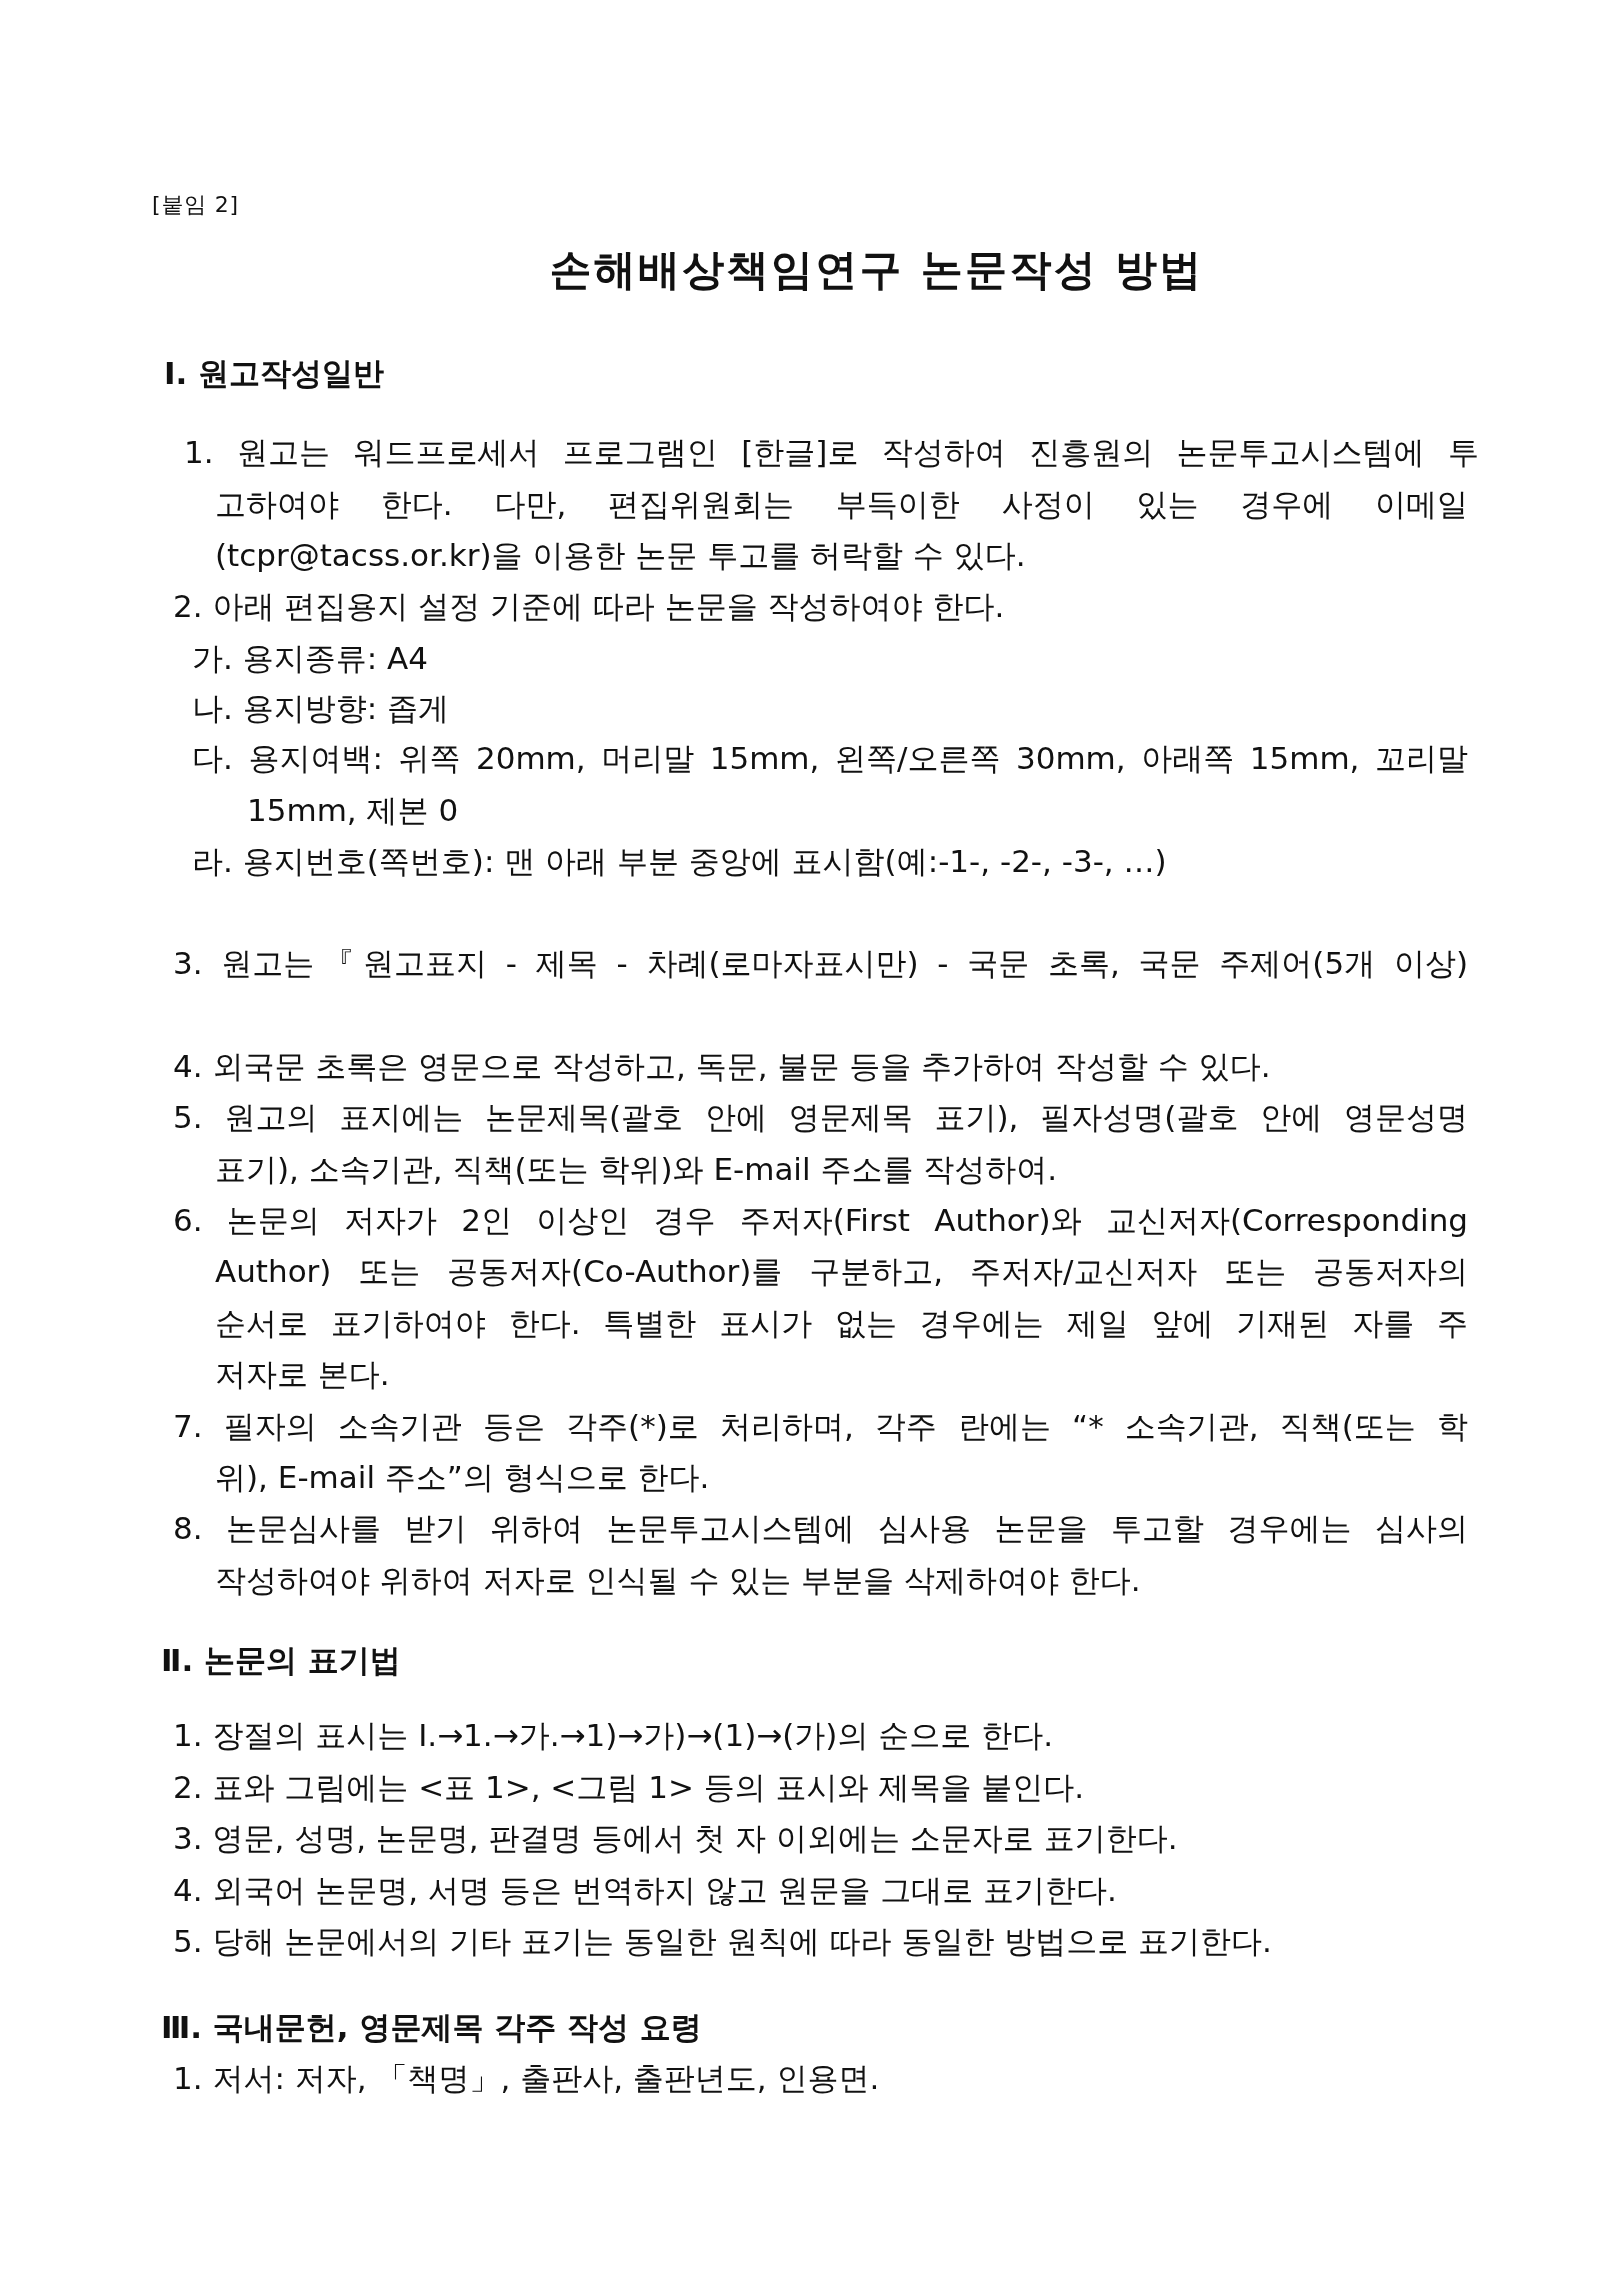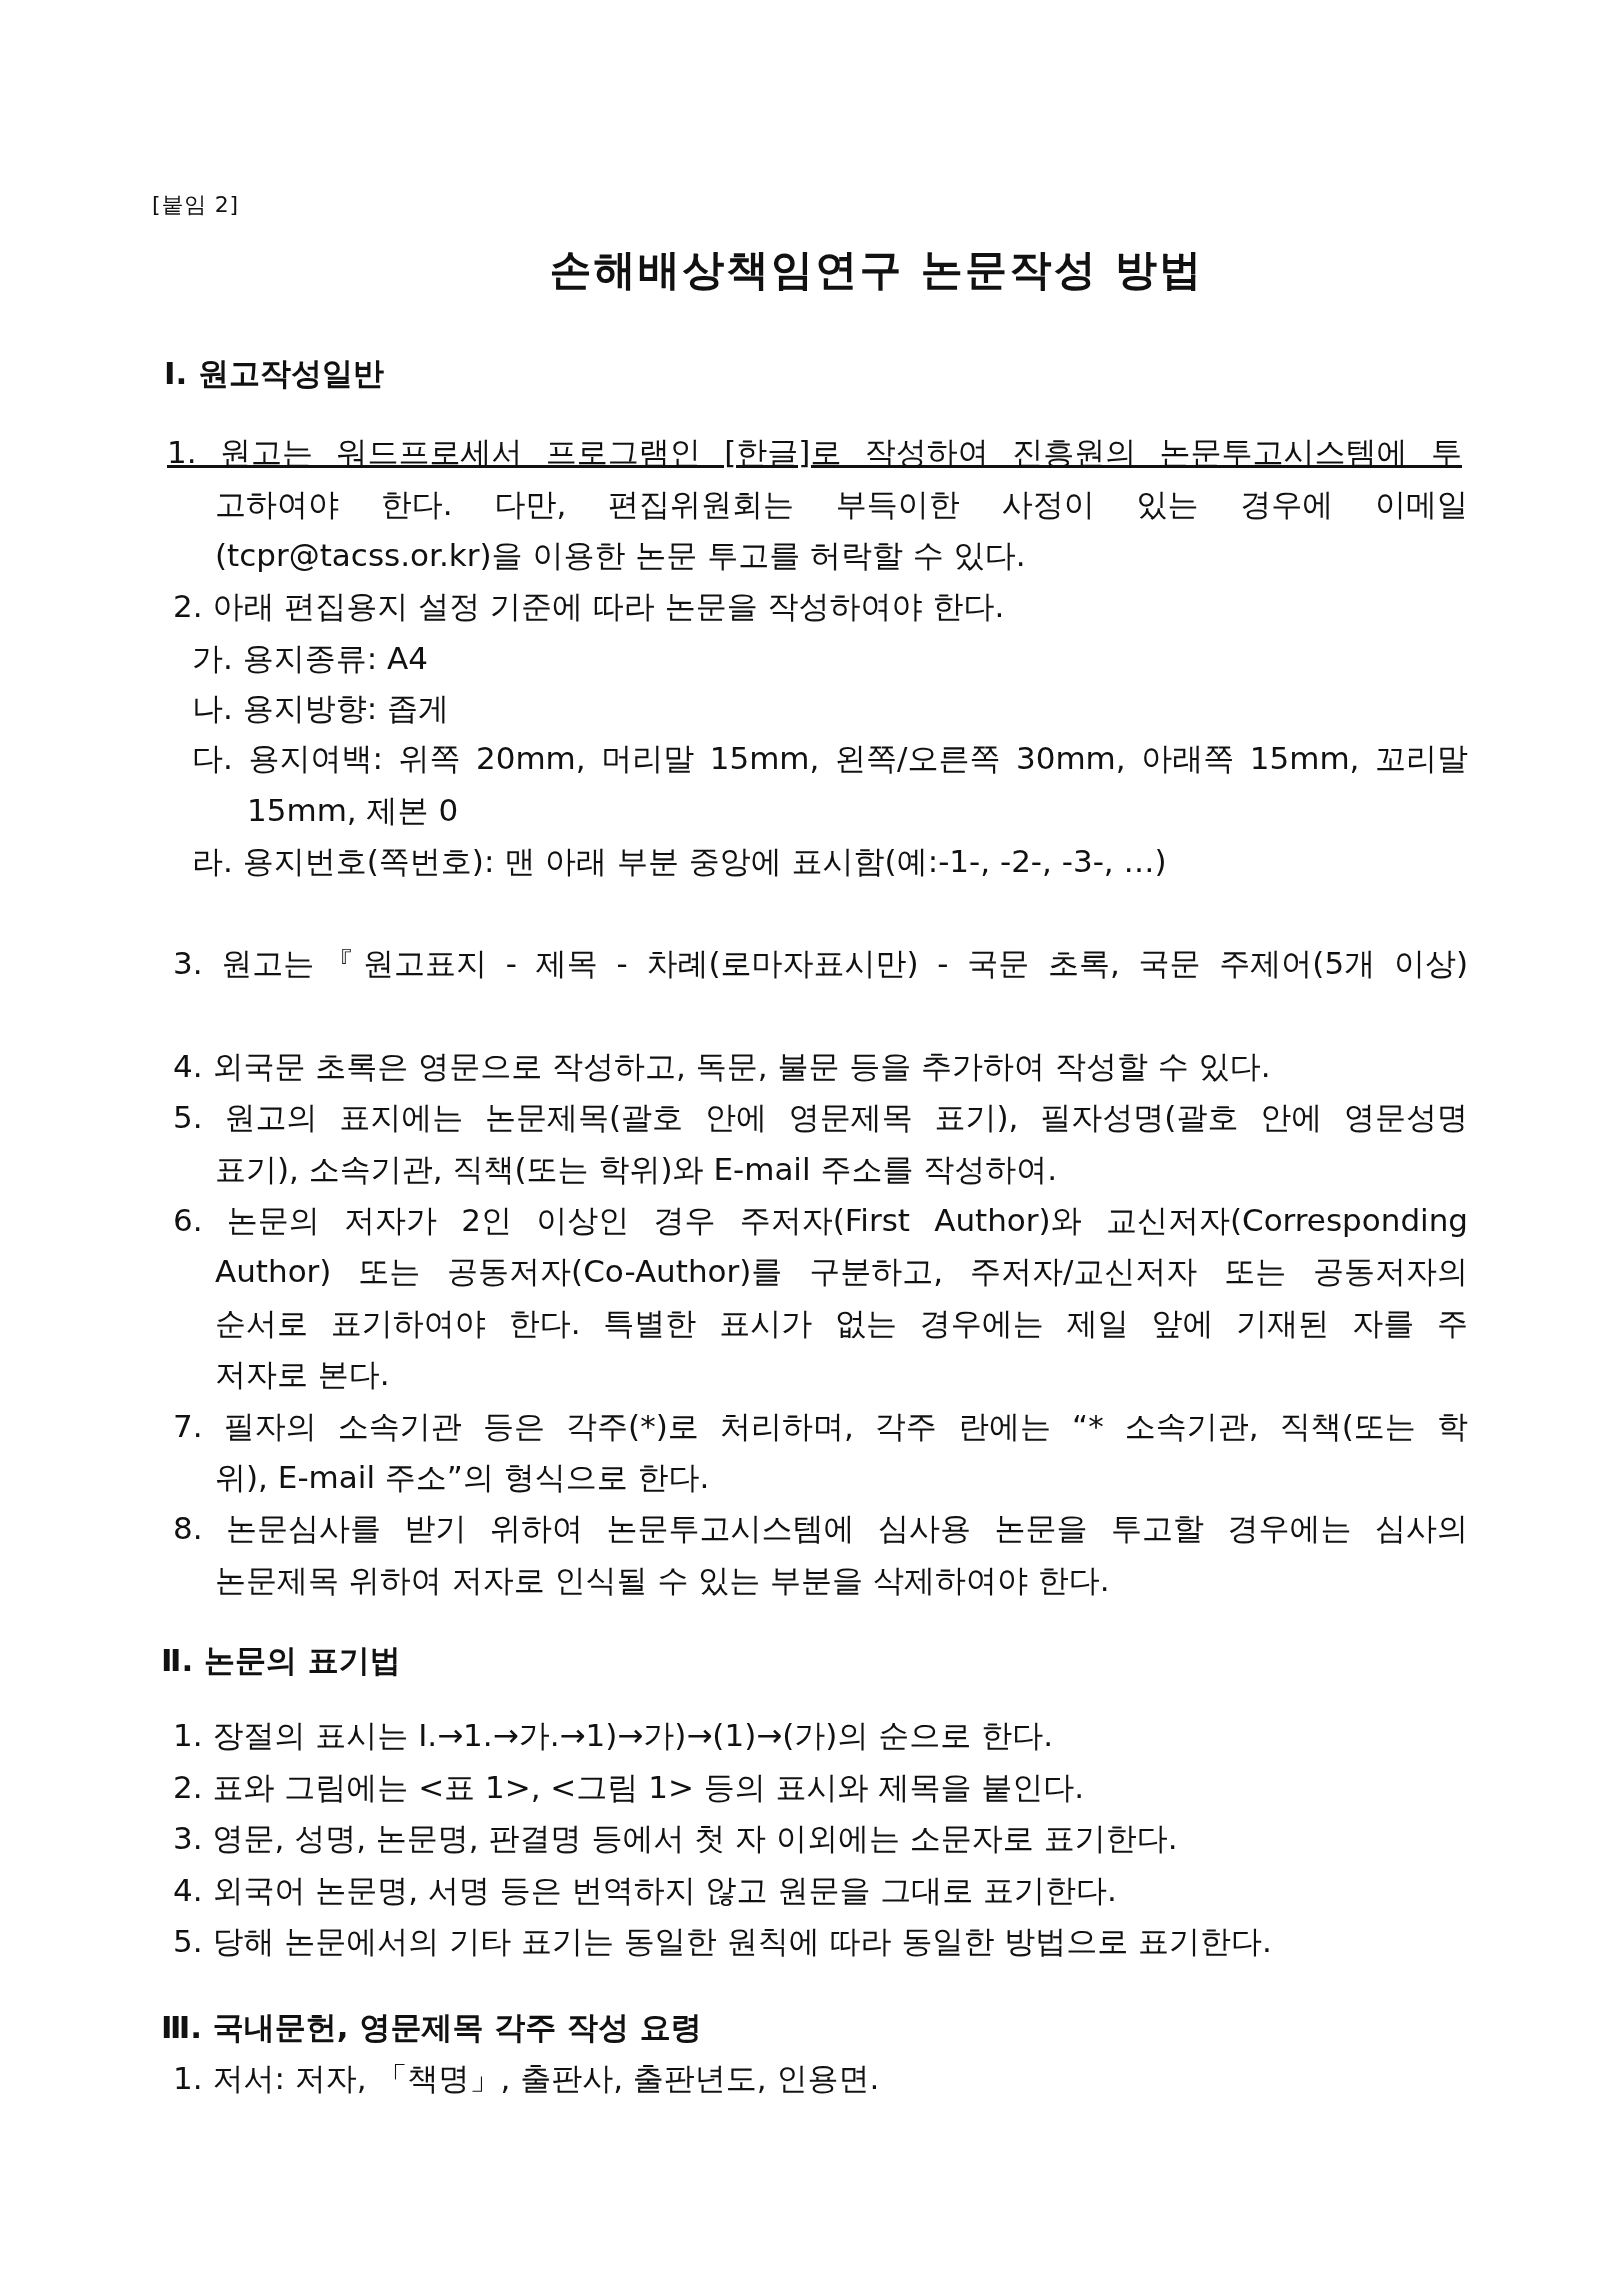--- a/index.html
+++ b/index.html
@@ -59,41 +59,41 @@
 </head>
 <body>
 
 <div class="page">
 
   <div class="attach-label">[붙임 2]</div>
   <div class="doc-title">손해배상책임연구 논문작성 방법</div>
 
   <div class="line section-head" style="left:164px; top:354px;">Ⅰ. 원고작성일반</div>
 
-  <div class="line justify" style="left:167px; width:1295px; top:433px;text-decoration:underline;">1. 원고는 워드프로세서 프로그램인 [한글]로 작성하여 진흥원의 논문투고시스템에 투</div>
+  <div class="line justify" style="left:184px; width:1295px; top:433px;">1. 원고는 워드프로세서 프로그램인 [한글]로 작성하여 진흥원의 논문투고시스템에 투</div>
   <div class="line justify" style="left:215px; width:1253px; top:485px;">고하여야 한다. 다만, 편집위원회는 부득이한 사정이 있는 경우에 이메일</div>
   <div class="line" style="left:215px; top:536px;">(tcpr@tacss.or.kr)을 이용한 논문 투고를 허락할 수 있다.</div>
   <div class="line" style="left:173px; top:587px;">2. 아래 편집용지 설정 기준에 따라 논문을 작성하여야 한다.</div>
   <div class="line" style="left:192px; top:639px;">가. 용지종류: A4</div>
   <div class="line" style="left:192px; top:689px;">나. 용지방향: 좁게</div>
   <div class="line justify" style="left:192px; width:1276px; top:739px;">다. 용지여백: 위쪽 20mm, 머리말 15mm, 왼쪽/오른쪽 30mm, 아래쪽 15mm, 꼬리말</div>
   <div class="line" style="left:247px; top:791px;">15mm, 제본 0</div>
   <div class="line" style="left:192px; top:842px;">라. 용지번호(쪽번호): 맨 아래 부분 중앙에 표시함(예:-1-, -2-, -3-, …)</div>
   <div class="line justify" style="left:173px; width:1295px; top:944px;">3. 원고는『원고표지 - 제목 - 차례(로마자표시만) - 국문 초록, 국문 주제어(5개 이상)</div>
   <div class="line" style="left:173px; top:1047px;">4. 외국문 초록은 영문으로 작성하고, 독문, 불문 등을 추가하여 작성할 수 있다.</div>
   <div class="line justify" style="left:173px; width:1295px; top:1098px;">5. 원고의 표지에는 논문제목(괄호 안에 영문제목 표기), 필자성명(괄호 안에 영문성명</div>
   <div class="line" style="left:215px; top:1150px;">표기), 소속기관, 직책(또는 학위)와 E-mail 주소를 작성하여.</div>
   <div class="line justify" style="left:173px; width:1295px; top:1201px;">6. 논문의 저자가 2인 이상인 경우 주저자(First Author)와 교신저자(Corresponding</div>
   <div class="line justify" style="left:215px; width:1253px; top:1252px;">Author) 또는 공동저자(Co-Author)를 구분하고, 주저자/교신저자 또는 공동저자의</div>
   <div class="line justify" style="left:215px; width:1253px; top:1304px;">순서로 표기하여야 한다. 특별한 표시가 없는 경우에는 제일 앞에 기재된 자를 주</div>
   <div class="line" style="left:215px; top:1355px;">저자로 본다.</div>
   <div class="line justify" style="left:173px; width:1295px; top:1407px;">7. 필자의 소속기관 등은 각주(*)로 처리하며, 각주 란에는 “* 소속기관, 직책(또는 학</div>
   <div class="line" style="left:215px; top:1458px;">위), E-mail 주소”의 형식으로 한다.</div>
   <div class="line justify" style="left:173px; width:1295px; top:1509px;">8. 논문심사를 받기 위하여 논문투고시스템에 심사용 논문을 투고할 경우에는 심사의</div>
-  <div class="line" style="left:215px; top:1561px;">논문제목 위하여 저자로 인식될 수 있는 부분을 삭제하여야 한다.</div>
+  <div class="line" style="left:215px; top:1561px;">작성하여야 위하여 저자로 인식될 수 있는 부분을 삭제하여야 한다.</div>
 
   <div class="line section-head" style="left:161px; top:1641px;">Ⅱ. 논문의 표기법</div>
   <div class="line" style="left:173px; top:1716px;">1. 장절의 표시는 Ⅰ.→1.→가.→1)→가)→(1)→(가)의 순으로 한다.</div>
   <div class="line" style="left:173px; top:1768px;">2. 표와 그림에는 &lt;표 1&gt;, &lt;그림 1&gt; 등의 표시와 제목을 붙인다.</div>
   <div class="line" style="left:173px; top:1819px;">3. 영문, 성명, 논문명, 판결명 등에서 첫 자 이외에는 소문자로 표기한다.</div>
   <div class="line" style="left:173px; top:1871px;">4. 외국어 논문명, 서명 등은 번역하지 않고 원문을 그대로 표기한다.</div>
   <div class="line" style="left:173px; top:1922px;">5. 당해 논문에서의 기타 표기는 동일한 원칙에 따라 동일한 방법으로 표기한다.</div>
 
   <div class="line section-head" style="left:161px; top:2008px;">Ⅲ. 국내문헌, 영문제목 각주 작성 요령</div>
   <div class="line" style="left:173px; top:2059px;">1. 저서: 저자, 「책명」, 출판사, 출판년도, 인용면.</div>

